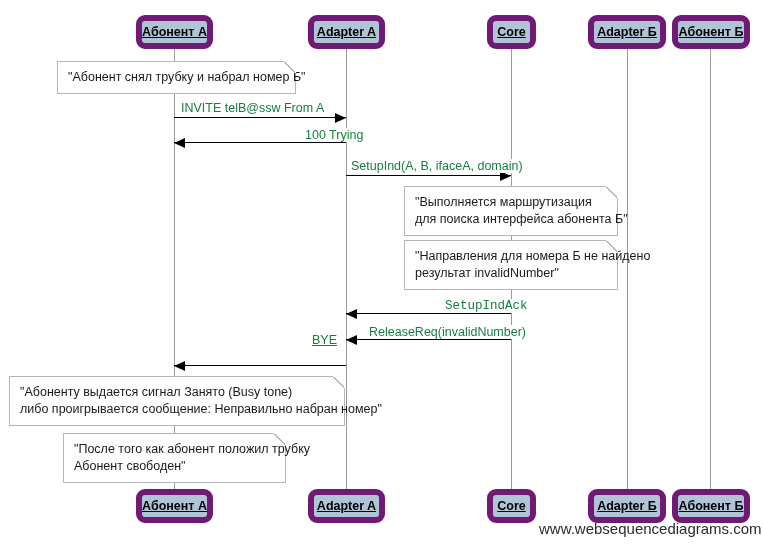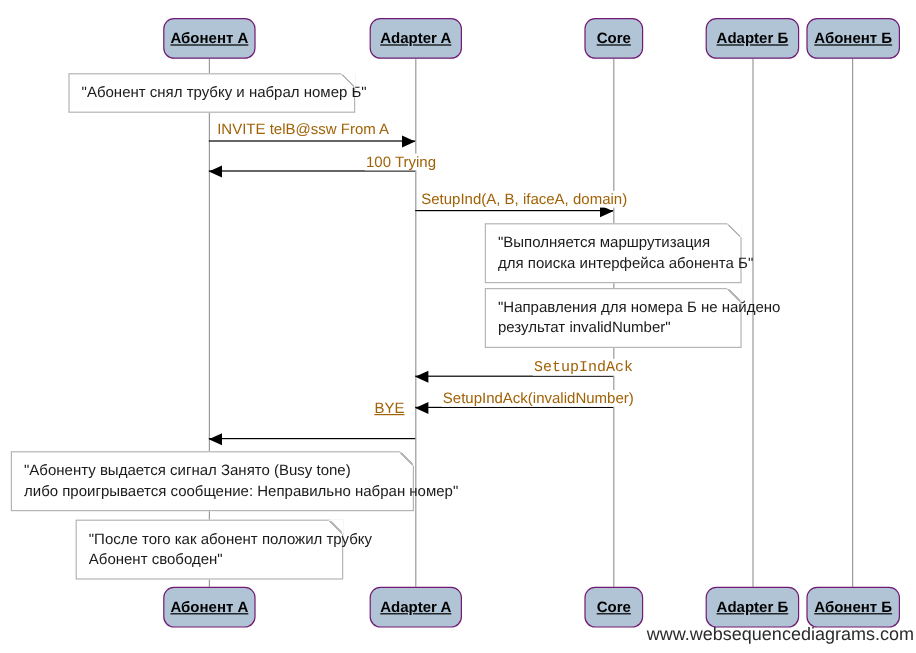--- a/index.html
+++ b/index.html
@@ -25,21 +25,21 @@
     position: absolute;
     width: 1px;
     background: #9a9a9a;
   }
 
   
   .participant {
     position: absolute;
     box-sizing: border-box;
     background: #b0c4d6;
-    border: 1px solid #701a75;
+    border: 6px solid #701a75;
     border-radius: 9px;
     display: flex;
     align-items: center;
     justify-content: center;
     height: 34px;
   }
   .participant .plabel {
     font-size: 12.5px;
     font-weight: bold;
     color: #000000;
@@ -104,21 +104,21 @@
     border-left: 11px solid #000000;
   }
   .arrowhead.left {
     border-top: 5px solid transparent;
     border-bottom: 5px solid transparent;
     border-right: 11px solid #000000;
   }
   .msglabel {
     position: absolute;
     font-size: 12.5px;
-    color: #a16207;
+    color: #15803d;
     white-space: nowrap;
     z-index: 6;
     background: #ffffff;
     padding: 0 1px;
   }
 
   
   .watermark {
     position: absolute;
     font-size: 15px;
@@ -162,21 +162,21 @@
       <div class="arrowhead left" style="top: 137.5px; left: 174px;"></div>
       <div class="msglabel" style="left: 304px; top: 128px;">100 Trying</div>
       <div class="msg" style="left: 346px; top: 175px; width: 165px;"></div>
       <div class="arrowhead right" style="top: 170.5px; left: 500px;"></div>
       <div class="msglabel" style="left: 350px; top: 159px;">SetupInd(A, B, ifaceA, domain)</div>
       <div class="msg" style="left: 346px; top: 313px; width: 165px;"></div>
       <div class="arrowhead left" style="top: 308.5px; left: 346px;"></div>
       <div class="msglabel" style="left: 444px; top: 299px; font-family: Liberation Mono, monospace;">SetupIndAck</div>
       <div class="msg" style="left: 346px; top: 339px; width: 165px;"></div>
       <div class="arrowhead left" style="top: 334.5px; left: 346px;"></div>
-      <div class="msglabel" style="left: 368px; top: 325px;">SetupIndAck(invalidNumber)</div>
+      <div class="msglabel" style="left: 368px; top: 325px;">ReleaseReq(invalidNumber)</div>
       <div class="msg" style="left: 174px; top: 365px; width: 172px;"></div>
       <div class="arrowhead left" style="top: 360.5px; left: 174px;"></div>
       <div class="msglabel" style="left: 311px; top: 333px; text-decoration: underline;">BYE</div>
     </div>
   <div id="notes">
       <div class="note" style="left: 57px; top: 61px; width: 239px; min-height: 28px;"><span>"Абонент снял трубку и набрал номер Б"</span><span class="fold"></span><span class="foldmask"></span></div>
       <div class="note" style="left: 404px; top: 186px; width: 214px; min-height: 45px;"><span>"Выполняется маршрутизация
 для поиска интерфейса абонента Б"</span><span class="fold"></span><span class="foldmask"></span></div>
       <div class="note" style="left: 404px; top: 240px; width: 214px; min-height: 45px;"><span>"Направления для номера Б не найдено
 результат invalidNumber"</span><span class="fold"></span><span class="foldmask"></span></div>

